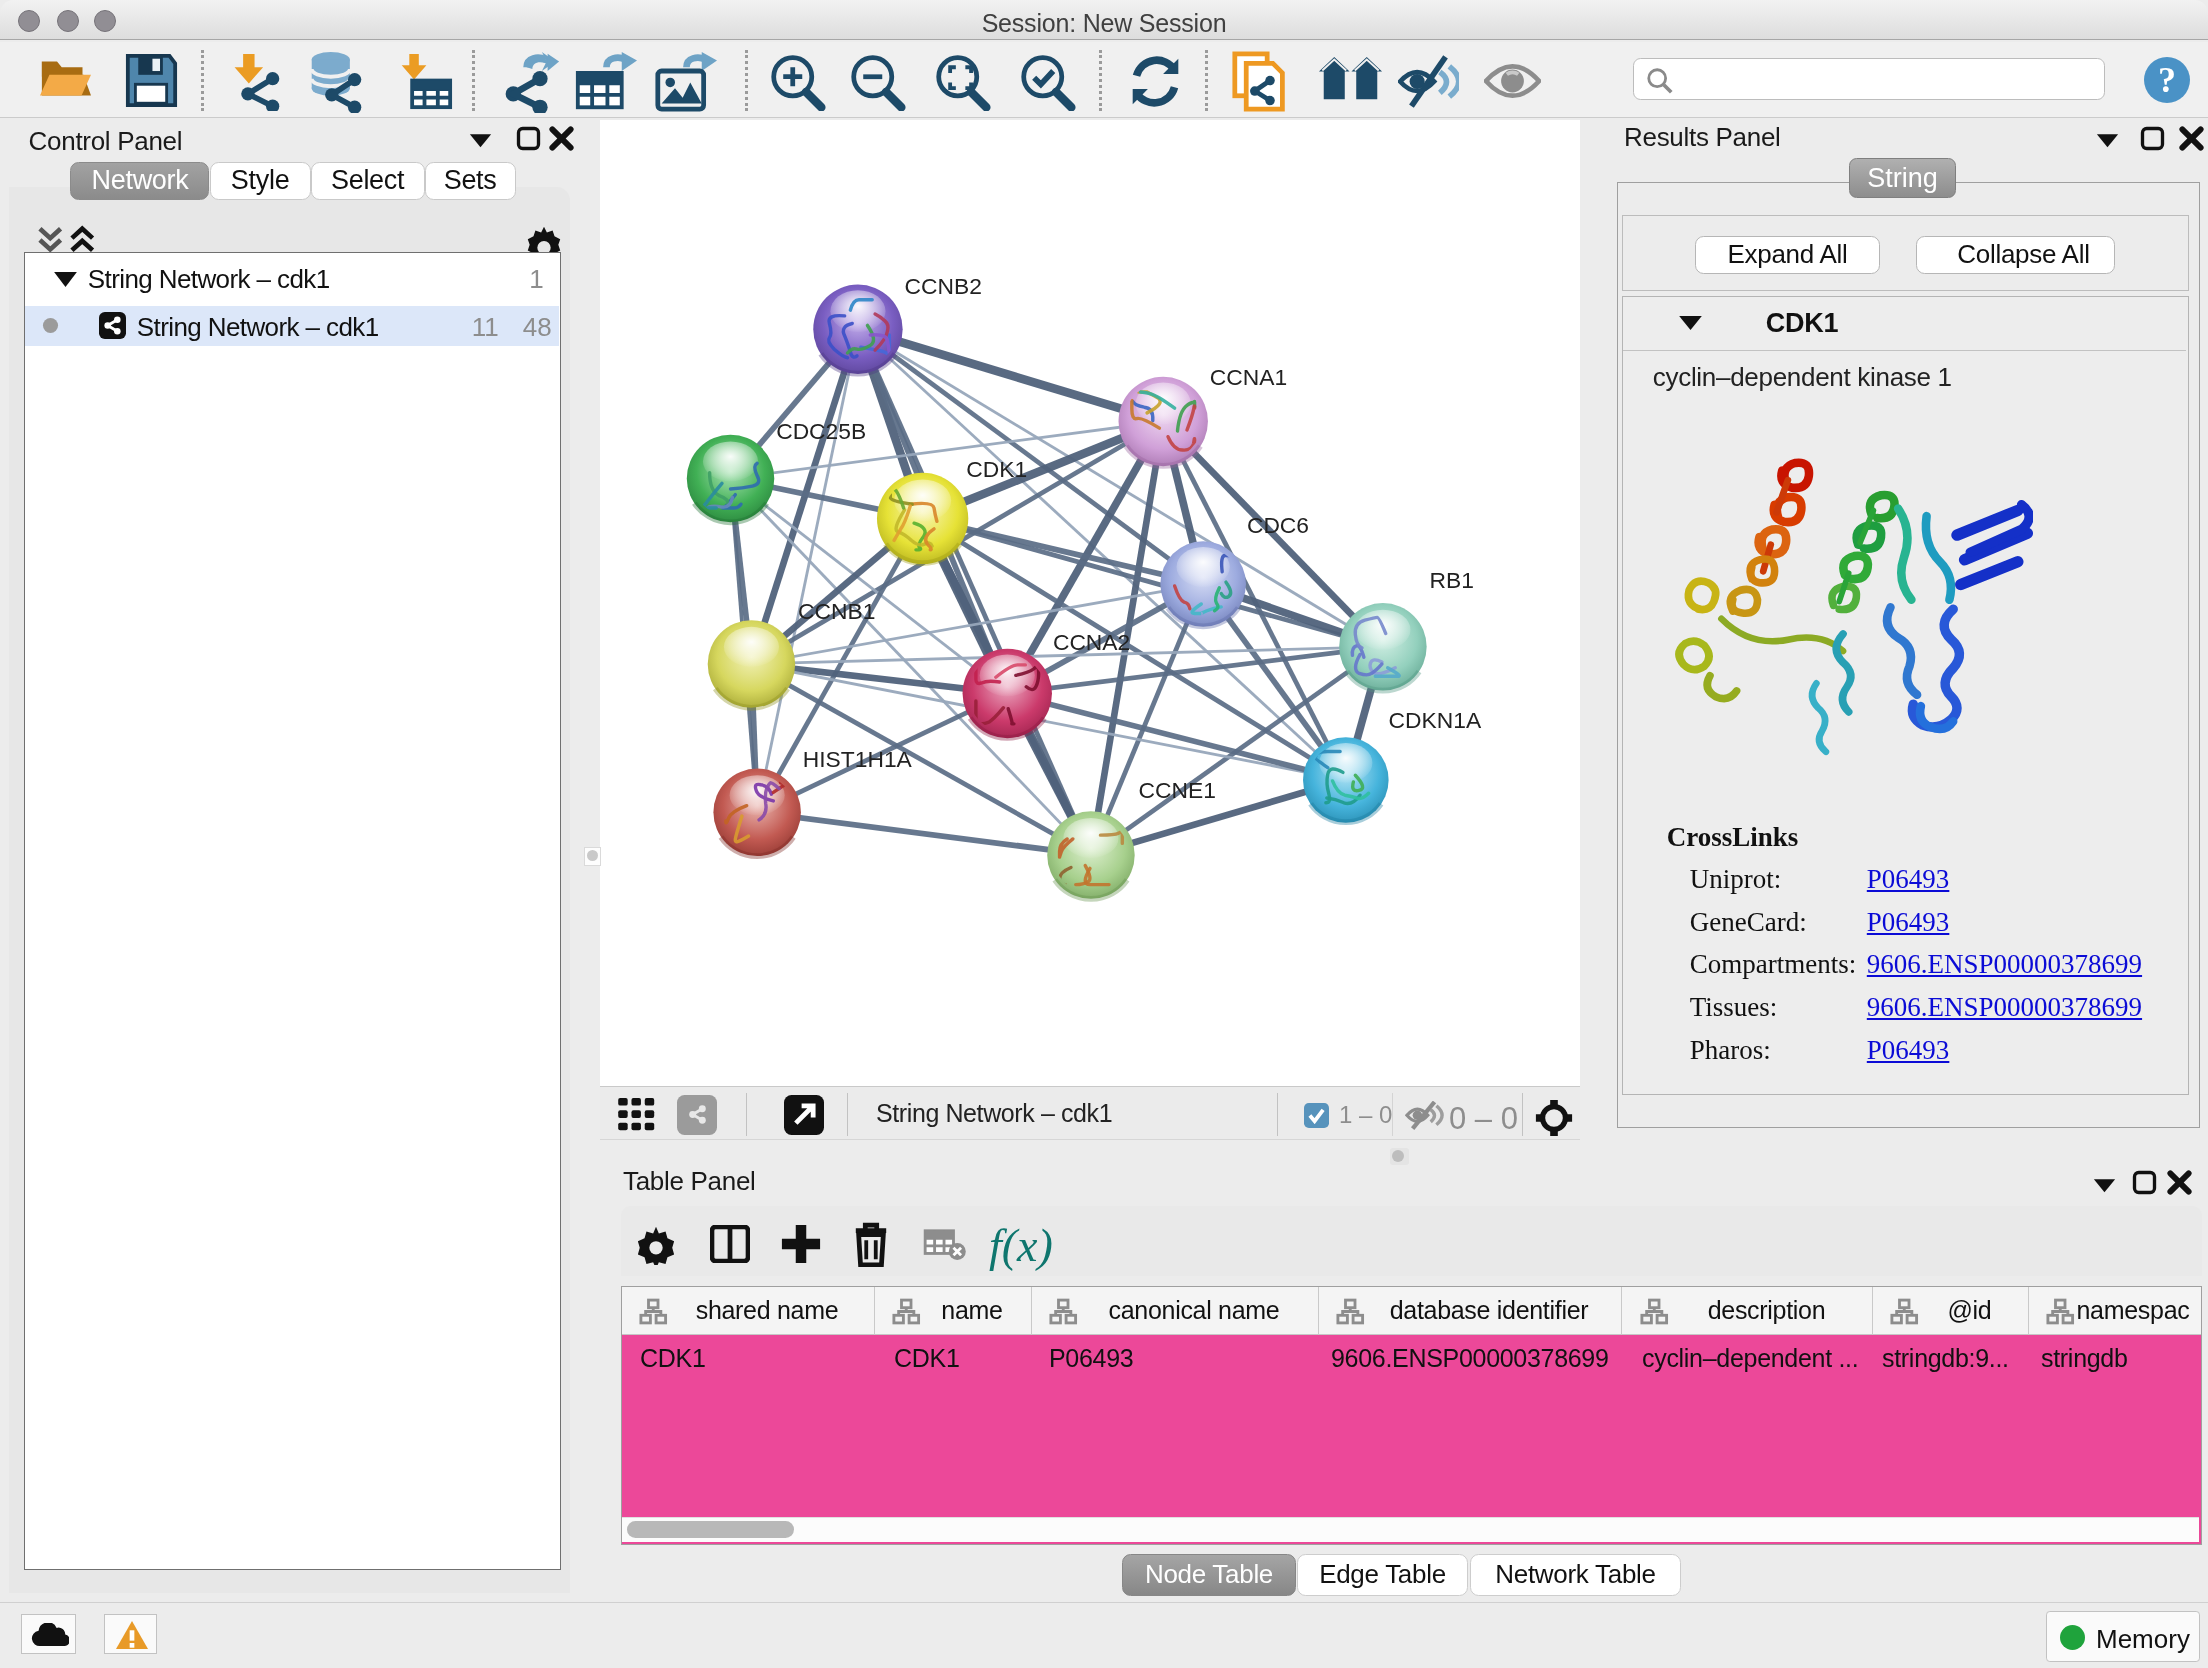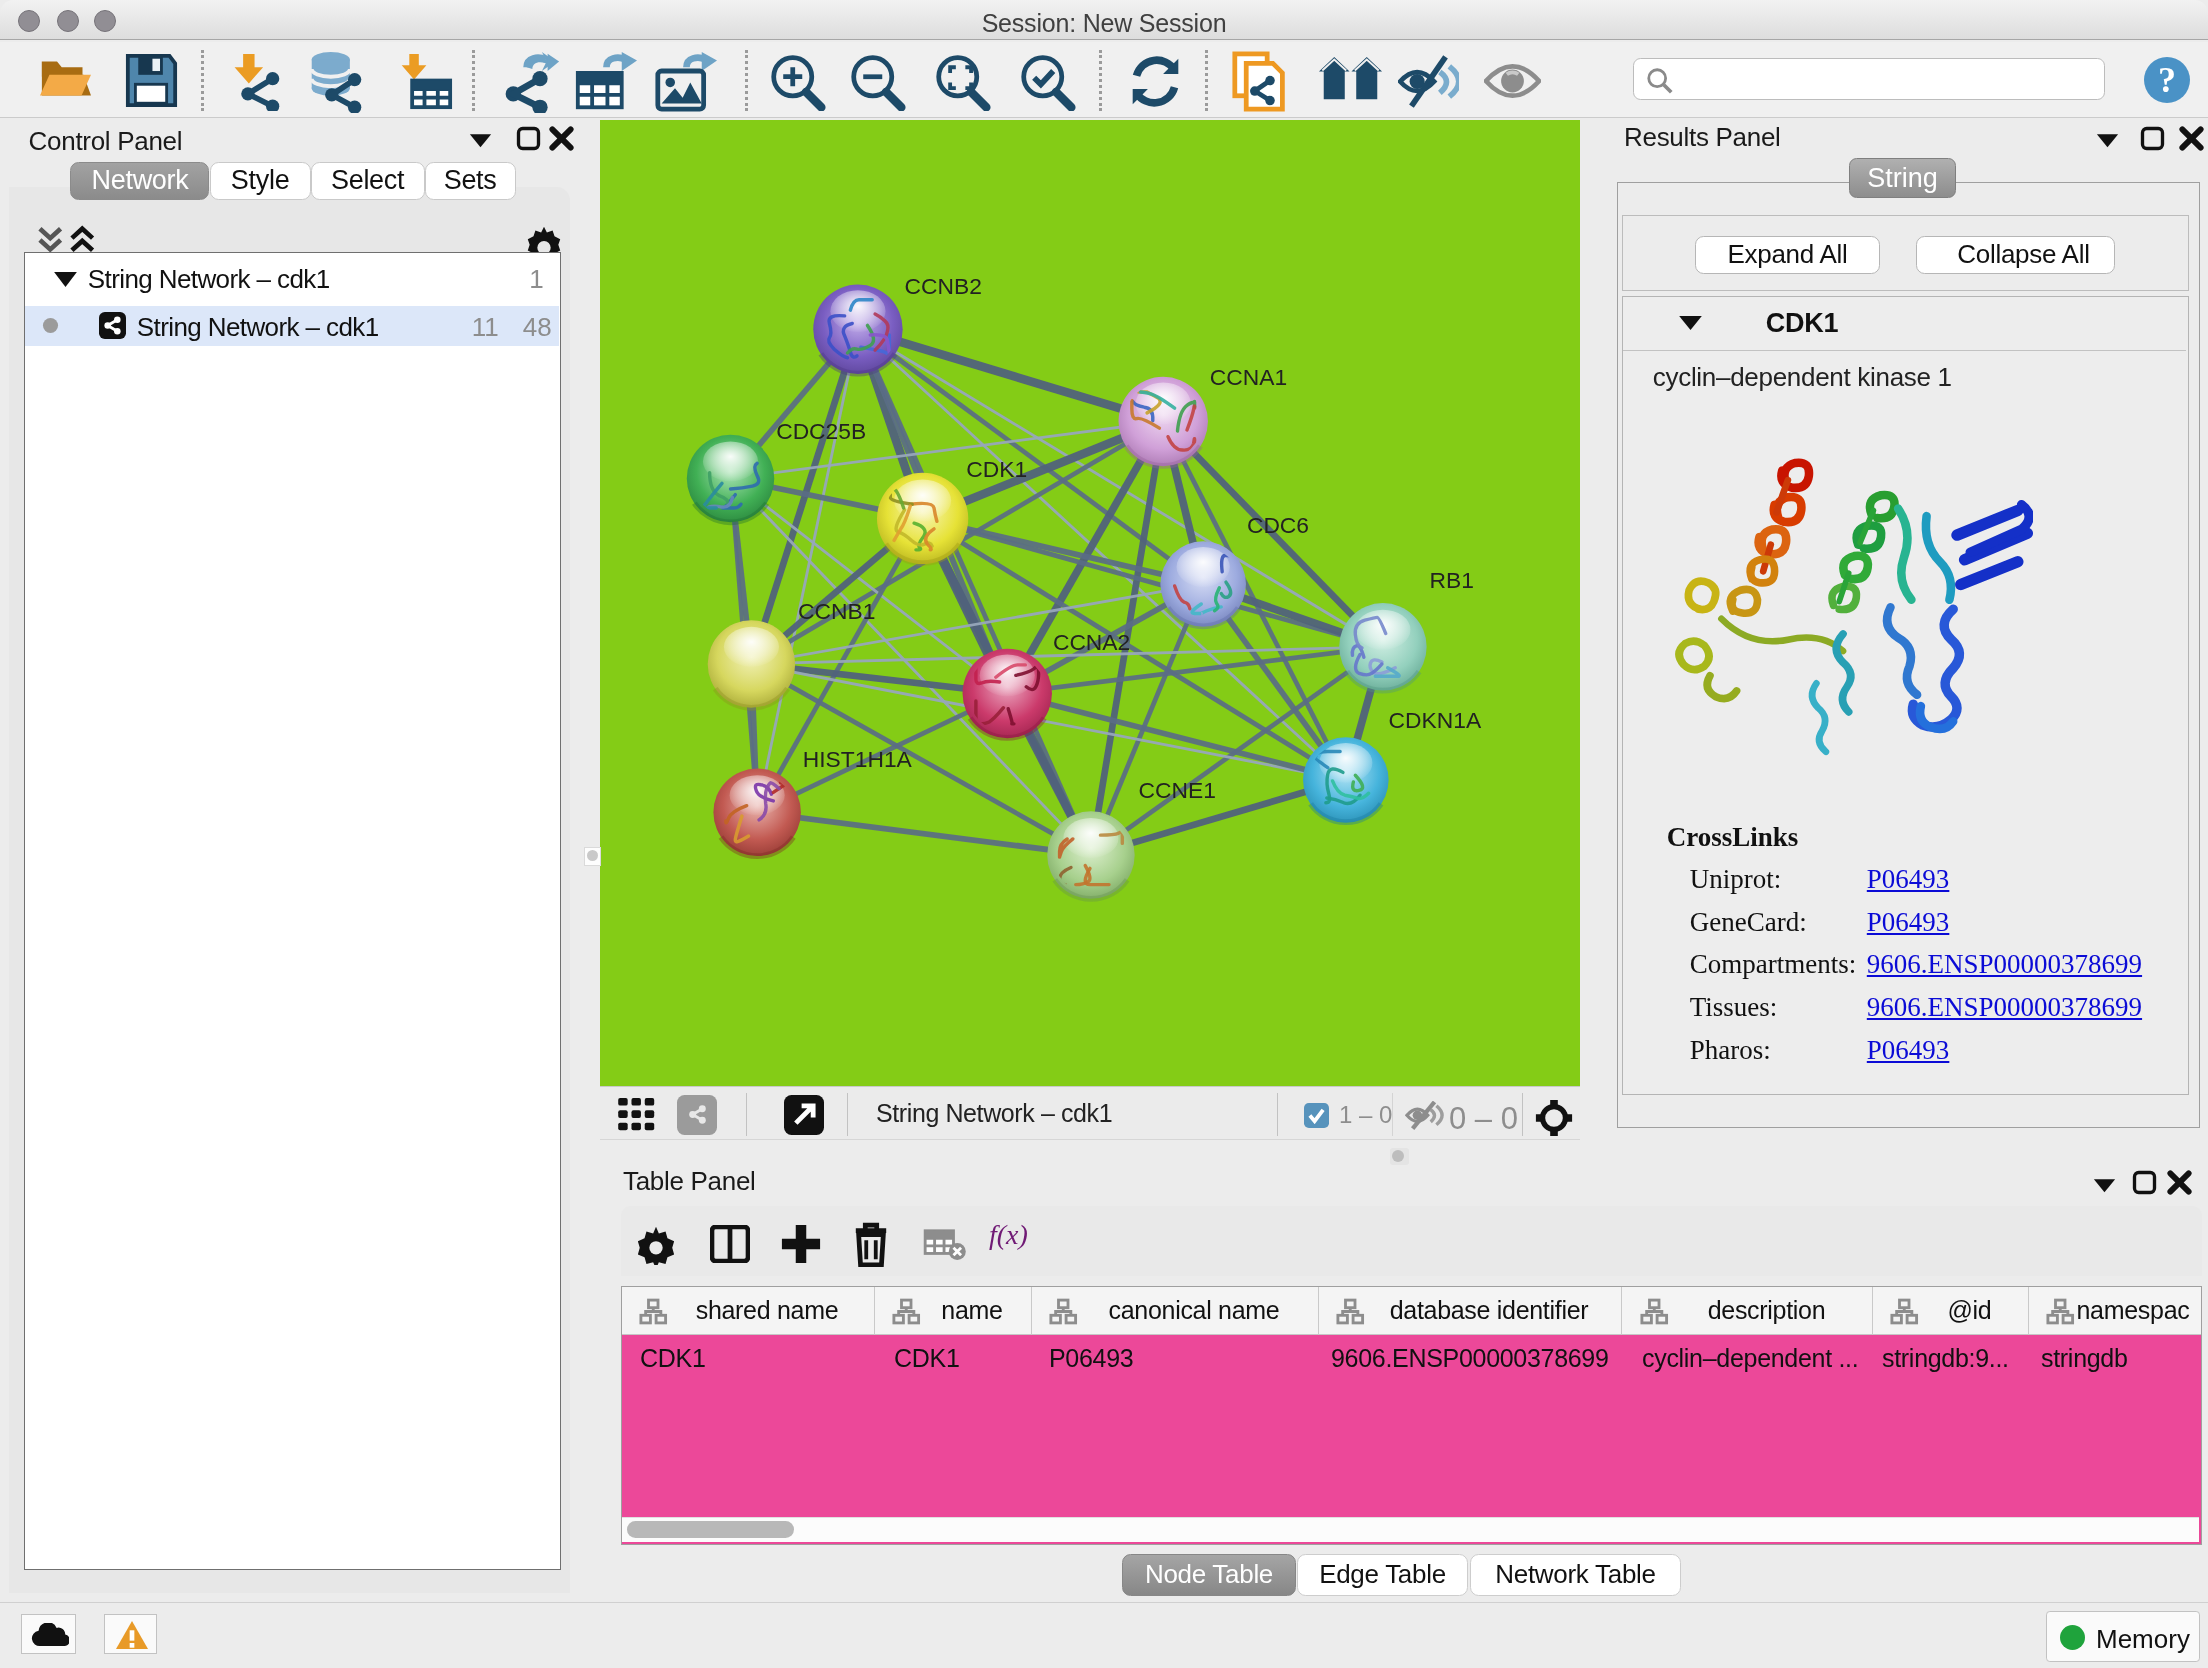--- a/index.html
+++ b/index.html
@@ -24,21 +24,21 @@
 #cp-tabs { position:absolute; top:42px; left:61px; height:40px; z-index:5; }
 .tab { position:absolute; top:0; height:38px; border:1.9px solid #c9c9c9; background:#fff;
   color:#111; font-size:27px; text-align:center; line-height:34px; border-radius:8.6px; letter-spacing:-0.3px; }
 .tab.sel { background:linear-gradient(#a2a2a2,#8b8b8b); color:#fff; border-color:#8b8b8b; }
 #cp-box { position:absolute; left:1.9px; top:67px; width:561px; height:1406px;
   background:#e7e7e7; border-radius:0 13.3px 0 0; }
 #cp-list { position:absolute; left:14.3px; top:65px; width:537px; height:1318px;
   background:#fff; border:1.9px solid #6f6f6f; }
 .graynum { color:#8d8d8d; }
 
-#netview { position:absolute; left:600px; top:0px; width:980px; height:970px; background:#84cc16; }
+#netview { position:absolute; left:600px; top:0px; width:980px; height:970px; background:#ffffff; }
 #navbar { position:absolute; left:600px; top:966px; width:980px; height:54px;
   background:#ebebeb; border-top:1.9px solid #c9c9c9; border-bottom:1.9px solid #d6d6d6; }
 .nsep { position:absolute; top:5.7px; height:43px; width:0; border-left:1.9px solid #c2c2c2; }
 
 #rpanel { position:absolute; left:1581px; top:0px; width:628px; height:1046px; background:#ececec; }
 #rbox { position:absolute; left:36px; top:62px; width:583px; height:946px;
   border:1.9px solid #9f9f9f; background:#ececec; }
 .btn { position:absolute; background:#fff; border:1.9px solid #b6b6b6; border-radius:8.6px;
   font-size:26px; color:#111; text-align:center; letter-spacing:-0.3px; }
 
@@ -713,21 +713,21 @@
     </svg>
     <svg class="abs" style="left:923px;top:61px;" width="44" height="34" viewBox="0 0 46 36">
       <g stroke="#8d8d8d" stroke-width="3" fill="#fff">
         <rect x="2" y="4" width="30" height="24"></rect>
         <path d="M2 12 h30 M12 4 v24 M22 4 v24 M2 20 h30"></path>
       </g>
       <rect x="2" y="4" width="30" height="8" fill="#8d8d8d"></rect>
       <circle cx="36" cy="26" r="9" fill="#8d8d8d"></circle>
       <path d="M32 22 l8 8 M40 22 l-8 8" stroke="#fff" stroke-width="3"></path>
     </svg>
-    <div class="abs" style="left:989px;top:53px;width:76px;height:44px;color:#701a75;font-size:28px;font-style:italic;font-family:'Liberation Serif',serif;">f(x)</div>
+    <div class="abs" style="left:989px;top:53px;width:76px;height:44px;color:#0f766e;font-size:46px;font-style:italic;font-family:'Liberation Serif',serif;">f(x)</div>
     <div id="ttable">
       <div id="thead">
         <div class="th" style="left:0;width:253px;"><svg class="thico" viewBox="0 0 30 28">
               <g fill="none" stroke="#8d8d8d" stroke-width="3">
                 <rect x="10" y="2" width="10" height="8"></rect>
                 <rect x="2" y="18" width="10" height="8"></rect>
                 <rect x="18" y="18" width="10" height="8"></rect>
                 <path d="M15 10 v4 M7 18 v-4 h16 v4"></path>
               </g>
             </svg><span class="thlab">shared name</span></div>

